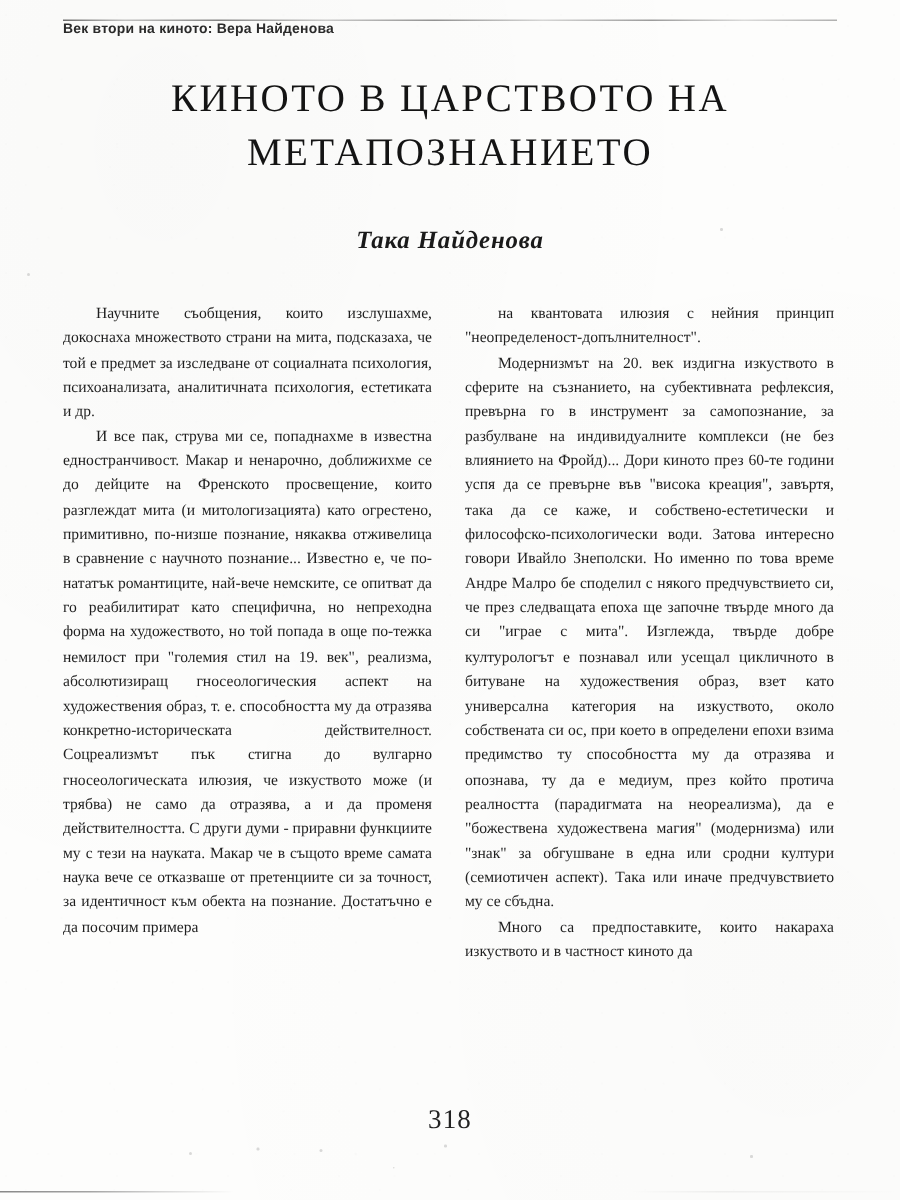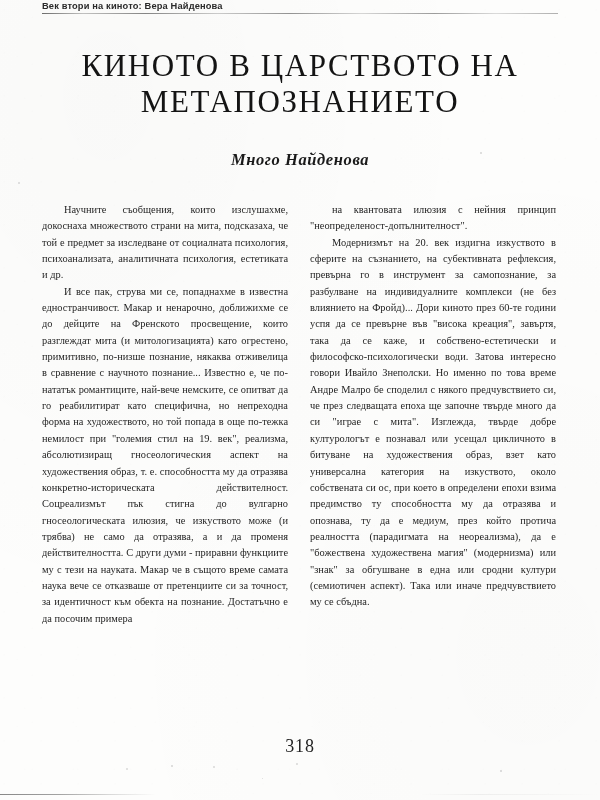--- a/index.html
+++ b/index.html
@@ -28,21 +28,21 @@
     position: absolute;
     left: 42px;
     top: 0px;
     width: 516px;
     height: 18px;
   }
 
   #header-text {
     position: absolute;
     left: 0;
-    top: 0;
+    top: 13px;
     font-family: "Liberation Sans", "DejaVu Sans", sans-serif;
     font-size: 9.3px;
     font-weight: bold;
     letter-spacing: 0.15px;
     color: #2a2a2a;
     white-space: nowrap;
     line-height: 13px;
     filter: blur(0.18px);
     text-align: center;
   }
@@ -70,21 +70,21 @@
   #title-block {
     position: absolute;
     left: 60px;
     top: 48px;
     width: 480px;
     text-align: center;
   }
 
   #doc-title {
     font-family: "Liberation Serif", "DejaVu Serif", serif;
-    font-size: 31px;
+    font-size: 26px;
     line-height: 36px;
     letter-spacing: 1.6px;
     color: #141414;
     margin: 0;
     font-weight: normal;
     filter: blur(0.12px);
   }
 
   #byline {
     position: absolute;
@@ -186,32 +186,33 @@
 
   <div id="running-header">
     <div id="header-text">Век втори на киното: Вера Найденова</div>
     <div id="header-rule"></div>
   </div>
 
   <div id="title-block">
     <h1 id="doc-title">КИНОТО В ЦАРСТВОТО НА МЕТАПОЗНАНИЕТО</h1>
   </div>
 
-  <div id="byline">Много Найденова</div>
+  <div id="byline">Така Найденова</div>
 
   <div id="body-columns">
 
     <div class="column" id="column-left">
       <p>Научните съобщения, които изслушахме, докоснаха множеството страни на мита, подсказаха, че той е предмет за изследване от социалната психология, психоанализата, аналитичната психология, естетиката и др.</p>
       <p>И все пак, струва ми се, попаднахме в известна едностранчивост. Макар и ненарочно, доближихме се до дейците на Френското просвещение, които разглеждат мита (и митологизацията) като огрестено, примитивно, по-низше познание, някаква отживелица в сравнение с научното познание... Известно е, че по-нататък романтиците, най-вече немските, се опитват да го реабилитират като специфична, но непреходна форма на художеството, но той попада в още по-тежка немилост при "големия стил на 19. век", реализма, абсолютизиращ гносеологическия аспект на художествения образ, т. е. способността му да отразява конкретно-историческата действителност. Соцреализмът пък стигна до вулгарно гносеологическата илюзия, че изкуството може (и трябва) не само да отразява, а и да променя действителността. С други думи - приравни функциите му с тези на науката. Макар че в същото време самата наука вече се отказваше от претенциите си за точност, за идентичност към обекта на познание. Достатъчно е да посочим примера</p>
     </div>
 
     <div class="column" id="column-right">
       <p>на квантовата илюзия с нейния принцип "неопределеност-допълнителност".</p>
       <p>Модернизмът на 20. век издигна изкуството в сферите на съзнанието, на субективната рефлексия, превърна го в инструмент за самопознание, за разбулване на индивидуалните комплекси (не без влиянието на Фройд)... Дори киното през 60-те години успя да се превърне във "висока креация", завъртя, така да се каже, и собствено-естетически и философско-психологически води. Затова интересно говори Ивайло Знеполски. Но именно по това време Андре Малро бе споделил с някого предчувствието си, че през следващата епоха ще започне твърде много да си "играе с мита". Изглежда, твърде добре културологът е познавал или усещал цикличното в битуване на художествения образ, взет като универсална категория на изкуството, около собствената си ос, при което в определени епохи взима предимство ту способността му да отразява и опознава, ту да е медиум, през който протича реалността (парадигмата на неореализма), да е "божествена художествена магия" (модернизма) или "знак" за обгушване в една или сродни култури (семиотичен аспект). Така или иначе предчувствието му се сбъдна.</p>
+      <p>Много са предпоставките, които накараха изкуството и в частност киното да</p>
     </div>
 
   </div>
 
   <div id="page-number">318</div>
 
   <div id="bottom-rule"></div>
 
   <span class="speck" style="left:126px;top:768px;width:2px;height:2px;"></span>
   <span class="speck" style="left:171px;top:765px;width:1.6px;height:1.6px;"></span>

